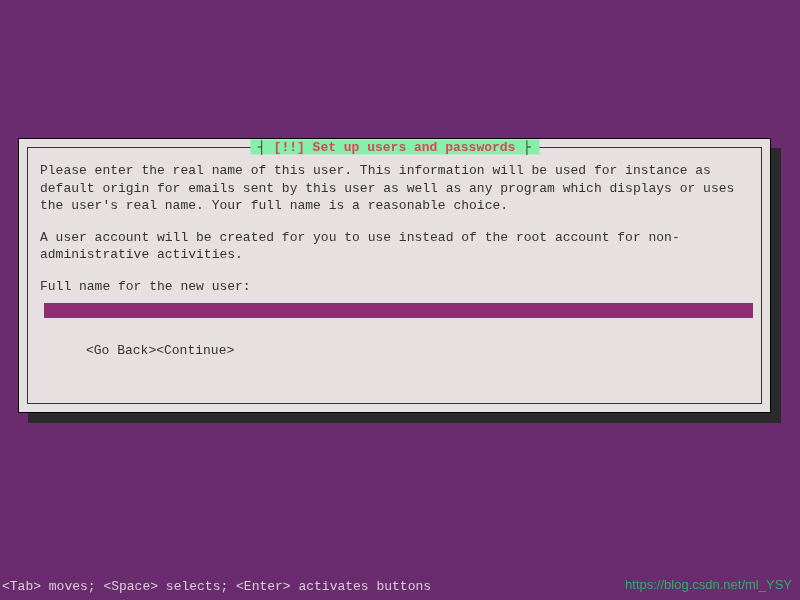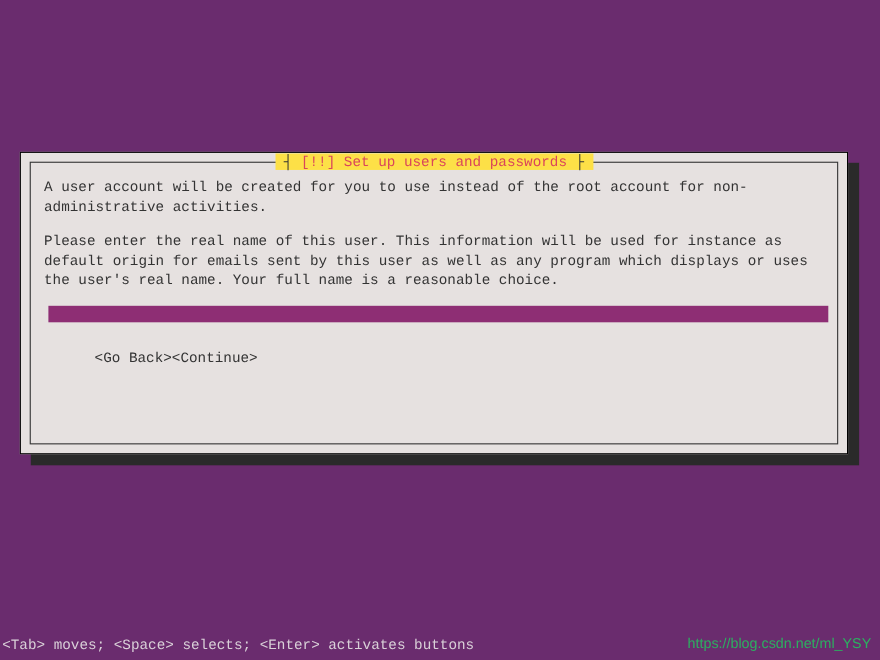--- a/index.html
+++ b/index.html
@@ -39,24 +39,25 @@
       top: 8px;
       right: 8px;
       bottom: 8px;
       border: 1px solid #333;
     }
     .dialog-title {
       position: absolute;
       top: -1px;
       left: 50%;
       transform: translate(-50%, -50%);
-      background: #fde047;
+      background: #86efac;
       padding: 0 8px;
       color: #d9455b;
       white-space: nowrap;
+      font-weight: bold;
     }
     .title-bracket {
       color: #333;
     }
     .dialog-content {
       padding: 14px 12px 12px 12px;
       color: #333;
       line-height: 1.35;
     }
     .para {
@@ -111,22 +112,23 @@
 <body>
 
 <div class="dialog-shadow"></div>
 
 <div class="dialog">
   <div class="dialog-inner">
     <div class="dialog-title">
       <span class="title-bracket">┤ </span><span>[!!] Set up users and passwords</span><span class="title-bracket"> ├</span>
     </div>
     <div class="dialog-content">
+      <div class="para">Please enter the real name of this user. This information will be used for instance as default origin for emails sent by this user as well as any program which displays or uses the user's real name. Your full name is a reasonable choice.</div>
       <div class="para">A user account will be created for you to use instead of the root account for non-administrative activities.</div>
-      <div class="para">Please enter the real name of this user. This information will be used for instance as default origin for emails sent by this user as well as any program which displays or uses the user's real name. Your full name is a reasonable choice.</div>
+      <div class="prompt-label">Full name for the new user:</div>
       <input type="text" class="input-field" value="" style="">
       <div class="button-row">
         <span class="tui-button">&lt;Go Back&gt;</span>
         <span class="tui-button">&lt;Continue&gt;</span>
       </div>
     </div>
   </div>
 </div>
 
 <div class="footer-help">&lt;Tab&gt; moves; &lt;Space&gt; selects; &lt;Enter&gt; activates buttons</div>

